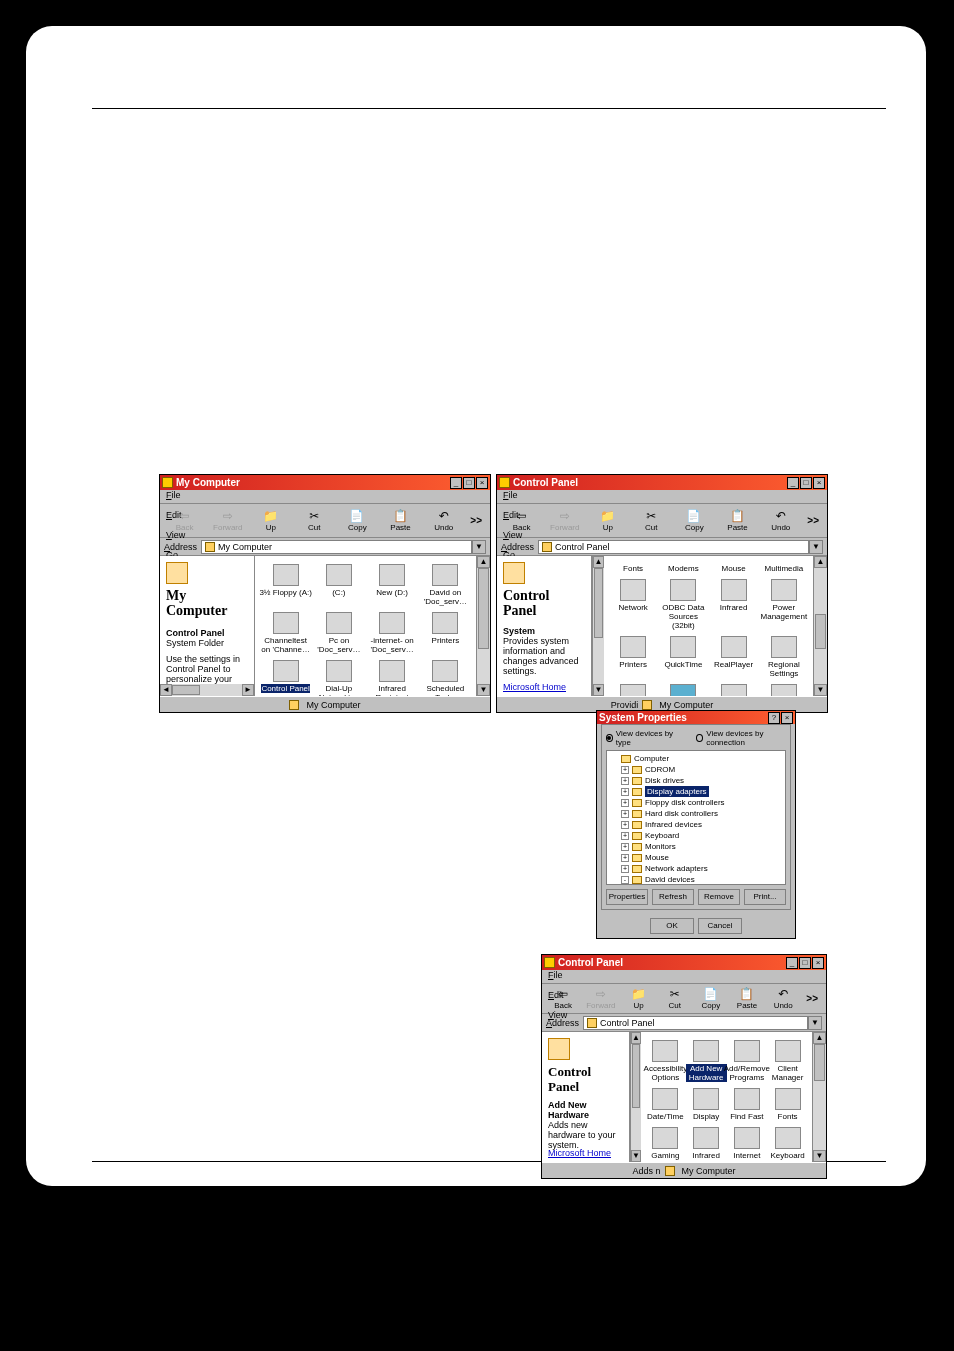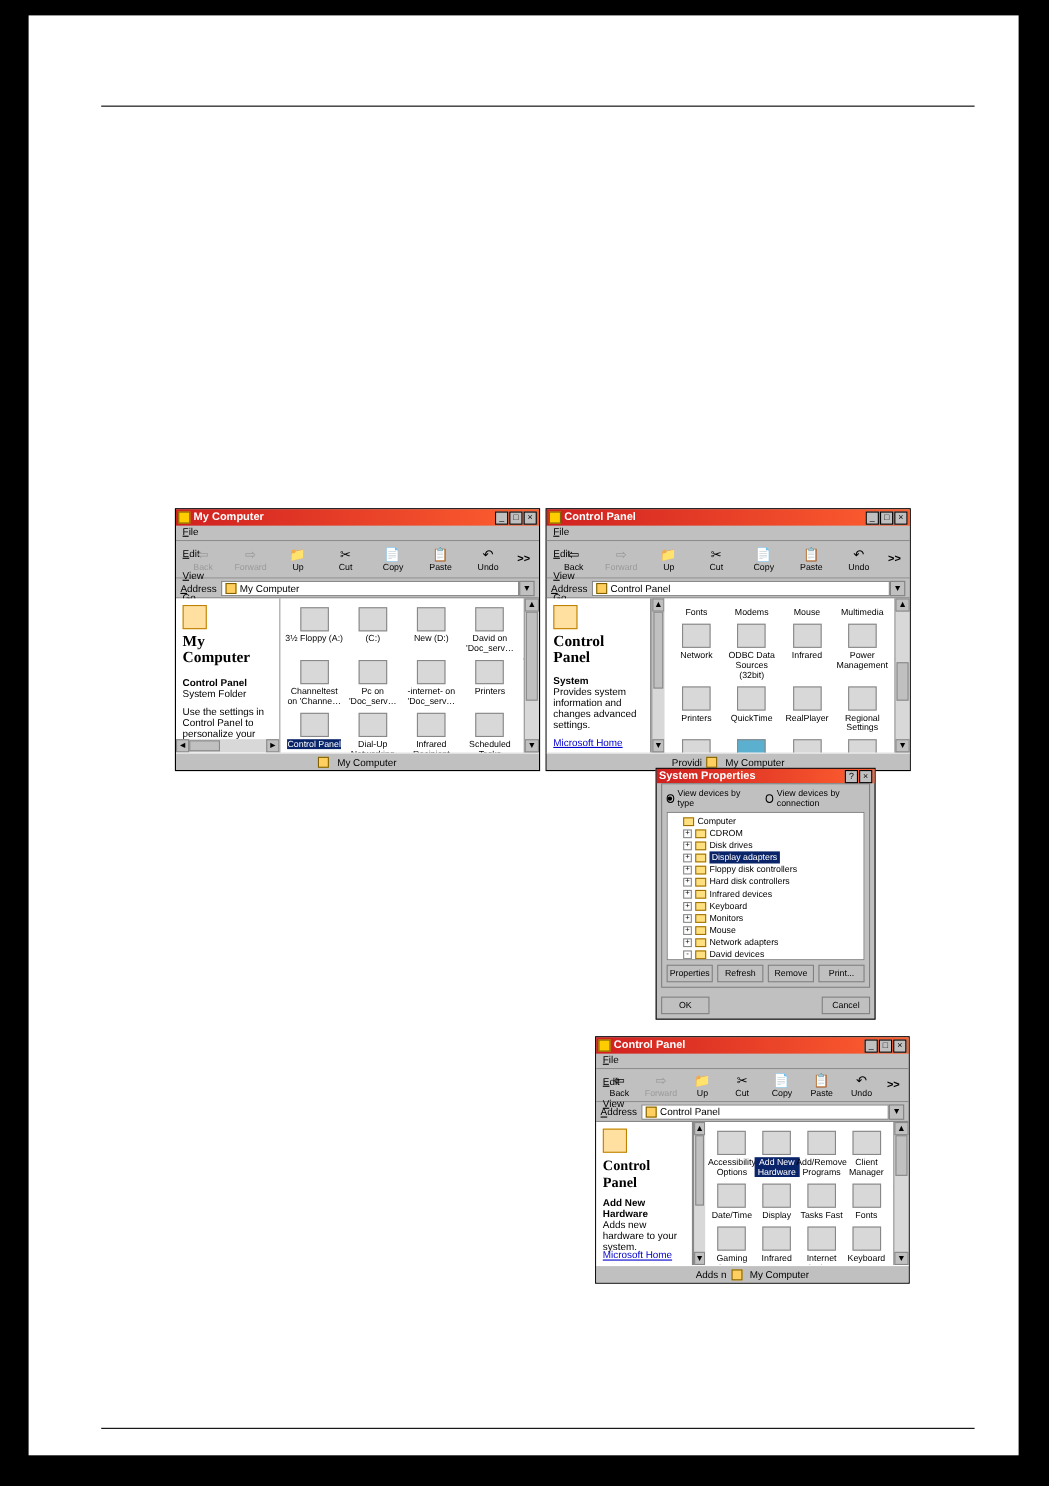--- a/index.html
+++ b/index.html
@@ -1,17 +1,17 @@
 <!DOCTYPE html>
 <html><head>
 <meta charset="utf-8">
 <style>
   * { box-sizing: border-box; margin: 0; padding: 0; }
   body { font-family: "Segoe UI", Arial, sans-serif; width: 954px; height: 1351px; background: #000; position: relative; }
-  .page { position: absolute; top: 14px; left: 26px; width: 900px; height: 1309px; background: #fff; }
+  .page { position: absolute; top: 26px; left: 26px; width: 900px; height: 1160px; background: #fff; border-radius: 26px; }
   .page-hr { position: absolute; left: 66px; right: 40px; border: 0; border-top: 1px solid #000; }
   .hr-top { top: 82px; }
   .hr-bottom { bottom: 24px; }
 
   
   .win { position: absolute; background: #c0c0c0; border: 1px solid #000; font-family: Tahoma, Arial, sans-serif; font-size: 9px; }
   .titlebar { height: 15px; display: flex; align-items: center; padding: 0 2px; background: linear-gradient(to right, #0a2466, #2a6dbb); color: #fff; }
   .titlebar.active { background: linear-gradient(to right, #d02020, #ff6030); }
   .titlebar .sysicon { width: 11px; height: 11px; background: #ffcc00; margin-right: 3px; border: 1px solid #806000; }
   .titlebar .t { flex: 1; font-weight: bold; font-size: 10px; white-space: nowrap; overflow: hidden; }
@@ -73,21 +73,21 @@
   .sp .radio .dot { width:8px; height:8px; border:1px solid #000; border-radius:50%; display:flex; align-items:center; justify-content:center;}
   .sp .radio.sel .dot::after { content:""; width:4px; height:4px; background:#000; border-radius:50%; }
   .sp .tree { background:#fff; border:1px solid #808080; height:135px; overflow:hidden; padding:2px; font-size:8px; line-height:11px;}
   .sp .tree .row { display:flex; align-items:center; gap:3px; white-space:nowrap; }
   .sp .tree .row.l1 { padding-left:12px; }
   .sp .tree .pm { width:8px; height:8px; border:1px solid #888; text-align:center; line-height:6px; font-size:7px; background:#fff;}
   .sp .tree .nic { width:10px; height:8px; background:#ffe080; border:1px solid #a07000; }
   .sp .tree .sel span.lbl { background:#0a246a; color:#fff; padding:0 2px;}
   .sp .btnrow { display:flex; gap:4px; margin-top:4px; }
   .sp .btn, .sp .fbtn { flex:1; height:16px; background:#c0c0c0; border:1px solid #808080; font-size:8px; text-align:center; line-height:14px;}
-  .sp .footer { display:flex; justify-content:space-between; gap:4px; padding:4px; }
+  .sp .footer { display:flex; justify-content:center; gap:4px; padding:4px; }
   .sp .fbtn { flex:none; width:44px; }
 
   
   #mycomp   { left: 133px; top: 448px; width: 332px; }
   #cpanel1  { left: 470px; top: 448px; width: 332px; }
   #sysprops { left: 570px; top: 684px; }
   #cpanel2  { left: 515px; top: 928px; width: 286px; }
 
   .smicon { width:10px; height:10px; display:inline-block; background:#ffd060; border:1px solid #806000; margin-right:3px; }
 </style>
@@ -572,21 +572,21 @@
             <div class="gi">
               <div class="ic"></div>
               <div class="cap">Date/Time</div>
             </div>
             <div class="gi">
               <div class="ic"></div>
               <div class="cap">Display</div>
             </div>
             <div class="gi">
               <div class="ic"></div>
-              <div class="cap">Tasks Fast</div>
+              <div class="cap">Find Fast</div>
             </div>
             <div class="gi">
               <div class="ic"></div>
               <div class="cap">Fonts</div>
             </div>
             <div class="gi">
               <div class="ic"></div>
               <div class="cap">Gaming Options</div>
             </div>
             <div class="gi">

